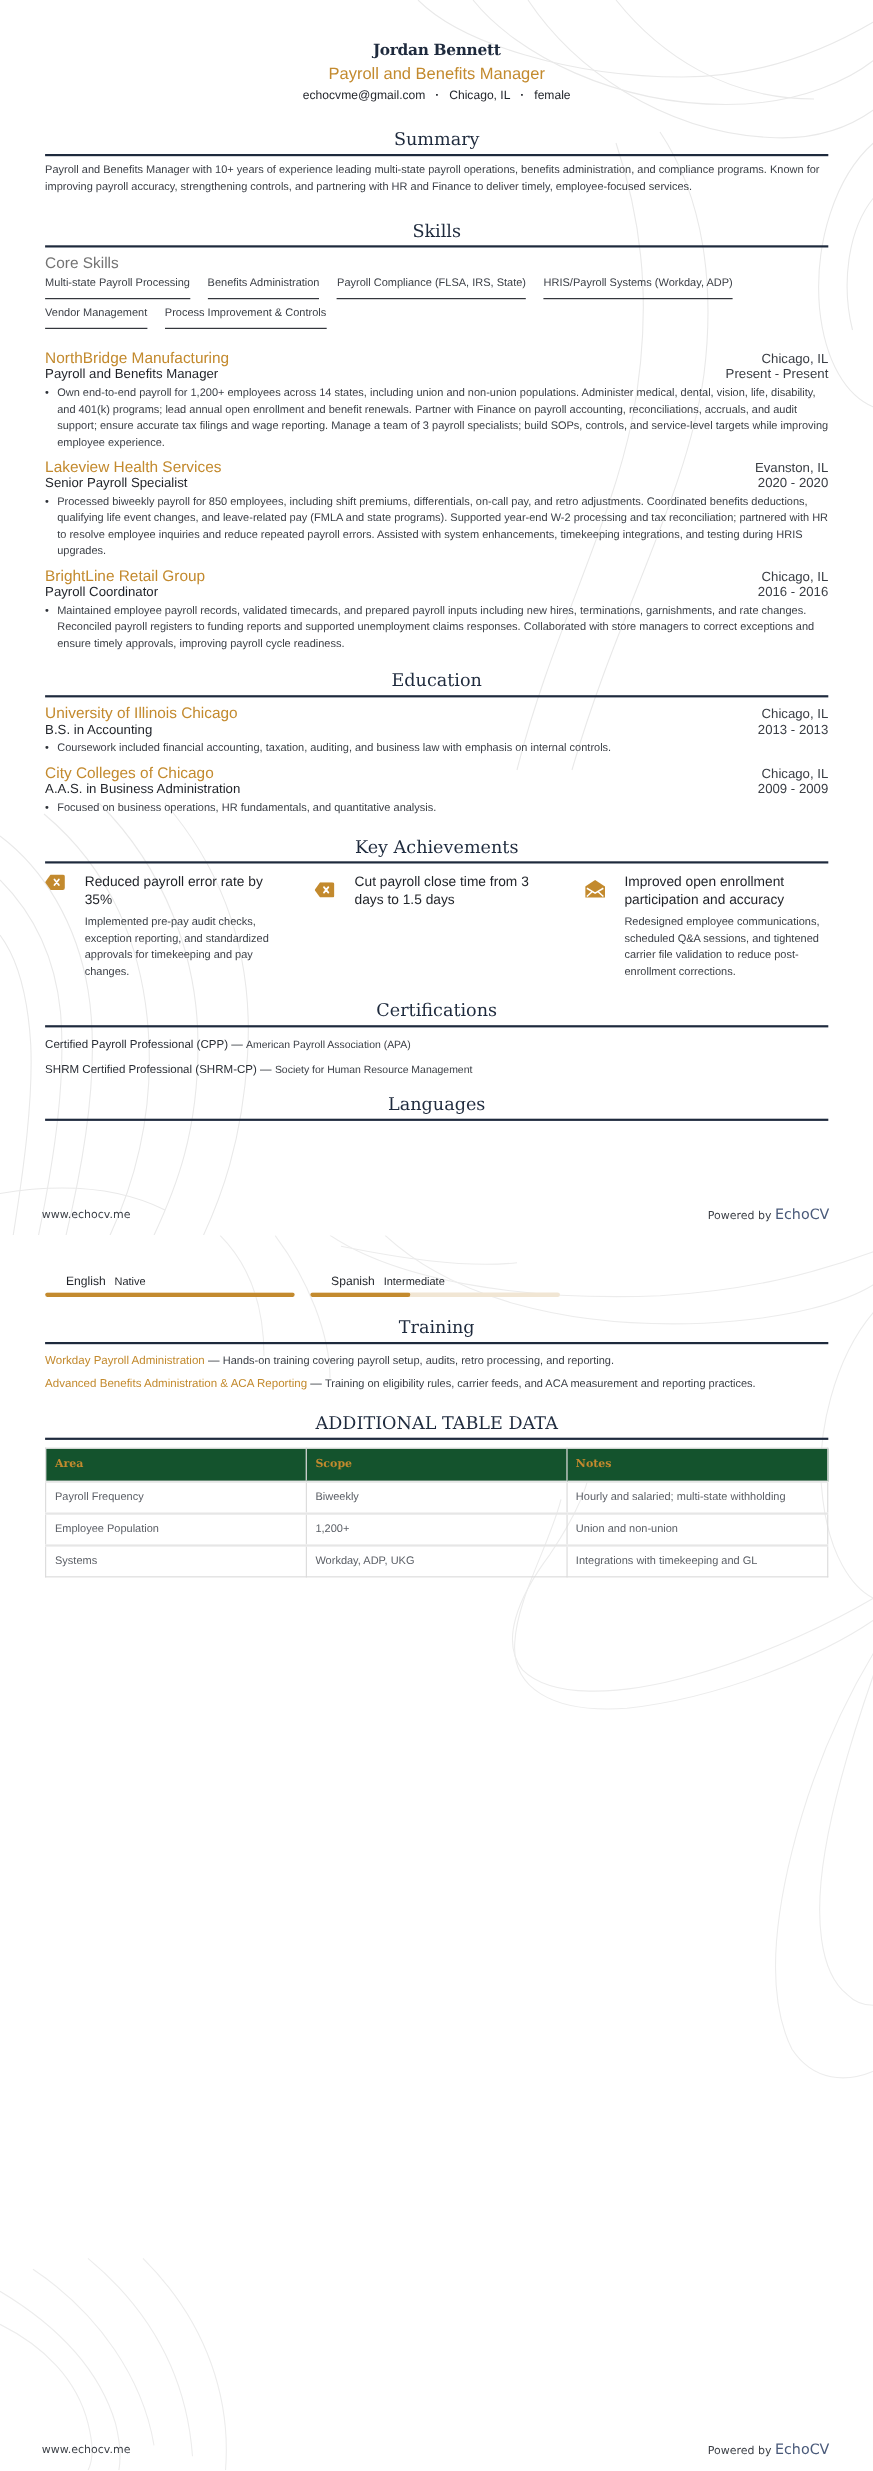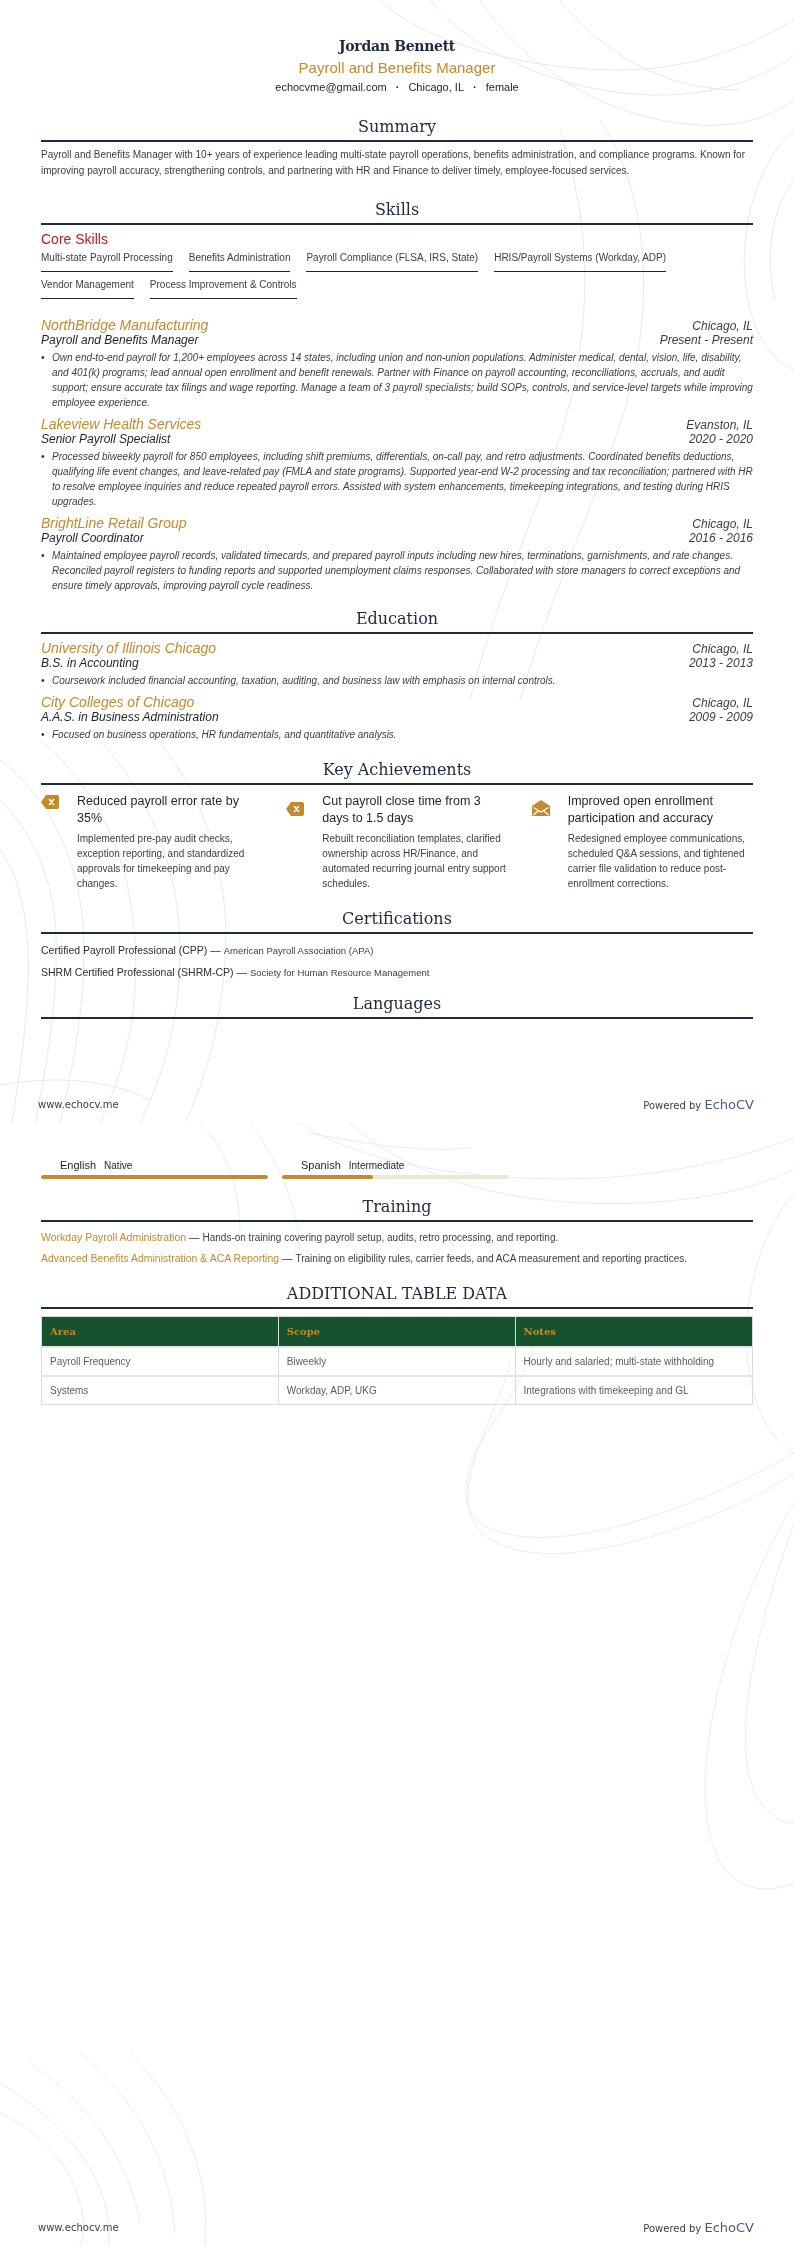--- a/index.html
+++ b/index.html
@@ -16,25 +16,25 @@
   .name { text-align: center; font-family: "DejaVu Serif", serif; font-weight: bold; font-size: 14px; color: #1e2a3d; margin-top: 38px; letter-spacing: -0.3px; }
   .role { text-align: center; color: #c38a2e; font-size: 15px; margin-top: 5px; }
   .contact { text-align: center; font-size: 11px; color: #1f2228; margin-top: 5px; }
   .contact .dot { display: inline-block; margin: 0 9px; font-weight: bold; }
 
   .sec-title { text-align: center; font-family: "DejaVu Serif", serif; font-size: 16px; color: #1e2a3d; padding-bottom: 4px; border-bottom: 2.5px solid #1e2a3d; }
   .sec { margin-top: 17px; }
 
   .summary p { font-size: 10px; line-height: 15.5px; color: #3a3e45; margin-top: 5px; }
 
-  .skills-group { font-size: 14px; color: #b91c1c; margin-top: 6px; }
+  .skills-group { font-size: 14px; color: #737373; margin-top: 6px; }
   .skill-list { display: flex; flex-wrap: wrap; margin-top: 2px; }
   .skill { font-size: 10px; color: #3a3e45; padding-bottom: 8px; border-bottom: 1.5px solid #1f2228; margin-right: 16px; margin-top: 3px; margin-bottom: 4px; }
 
-  .entry { margin-top: 6px; font-style: italic; }
+  .entry { margin-top: 6px; }
   .row { display: flex; justify-content: space-between; align-items: baseline; }
   .org { color: #c38a2e; font-size: 14px; }
   .loc { font-size: 12px; color: #3a3e45; }
   .title { font-size: 12px; color: #1f2228; }
   .date { font-size: 12px; color: #3a3e45; }
   ul.bul { list-style: none; margin-top: 3px; }
   ul.bul li { position: relative; padding-left: 11px; font-size: 10px; line-height: 15px; color: #3a3e45; }
   ul.bul li::before { content: "\2022"; position: absolute; left: 0; top: 0; color: #2b2f36; }
 
   .ach-grid { display: grid; grid-template-columns: 1fr 1fr 1fr; column-gap: 24px; margin-top: 8px; }
@@ -202,21 +202,20 @@
         </div>
         <div class="ach">
           <span class="ic" style="margin-top:9px;">
             <svg width="18" height="14" viewBox="0 0 18 14">
                 <path d="M5 0 H16 Q18 0 18 2 V12 Q18 14 16 14 H5 L0 7 Z" fill="#c38a2e"></path>
                 <path d="M8.5 4.5 L12.5 9.5 M12.5 4.5 L8.5 9.5" stroke="#fff" stroke-width="1.6" stroke-linecap="round"></path>
               </svg>
           </span>
           <div>
             <div class="h">Cut payroll close time from 3 days to 1.5 days</div>
-            <div class="d">Rebuilt reconciliation templates, clarified ownership across HR/Finance, and automated recurring journal entry support schedules.</div>
           </div>
         </div>
         <div class="ach">
           <span class="ic" style="margin-top:6px;">
             <svg width="18" height="18" viewBox="0 0 18 18">
                 <path d="M0 7 L9 1 L18 7 V17 H0 Z" fill="#c38a2e"></path>
                 <path d="M1.5 8.5 L9 13 L16.5 8.5" stroke="#fff" stroke-width="1.4" fill="none"></path>
                 <path d="M1.5 16 L6.5 11.5 M16.5 16 L11.5 11.5" stroke="#fff" stroke-width="1.4"></path>
               </svg>
           </span>
@@ -297,20 +296,25 @@
             <th>Notes</th>
           </tr>
         </thead>
         <tbody>
           <tr>
             <td>Payroll Frequency</td>
             <td>Biweekly</td>
             <td>Hourly and salaried; multi-state withholding</td>
           </tr>
           <tr>
+            <td>Employee Population</td>
+            <td>1,200+</td>
+            <td>Union and non-union</td>
+          </tr>
+          <tr>
             <td>Systems</td>
             <td>Workday, ADP, UKG</td>
             <td>Integrations with timekeeping and GL</td>
           </tr>
         </tbody>
       </table>
     </div>
   </div>
 
   <div class="footer">

